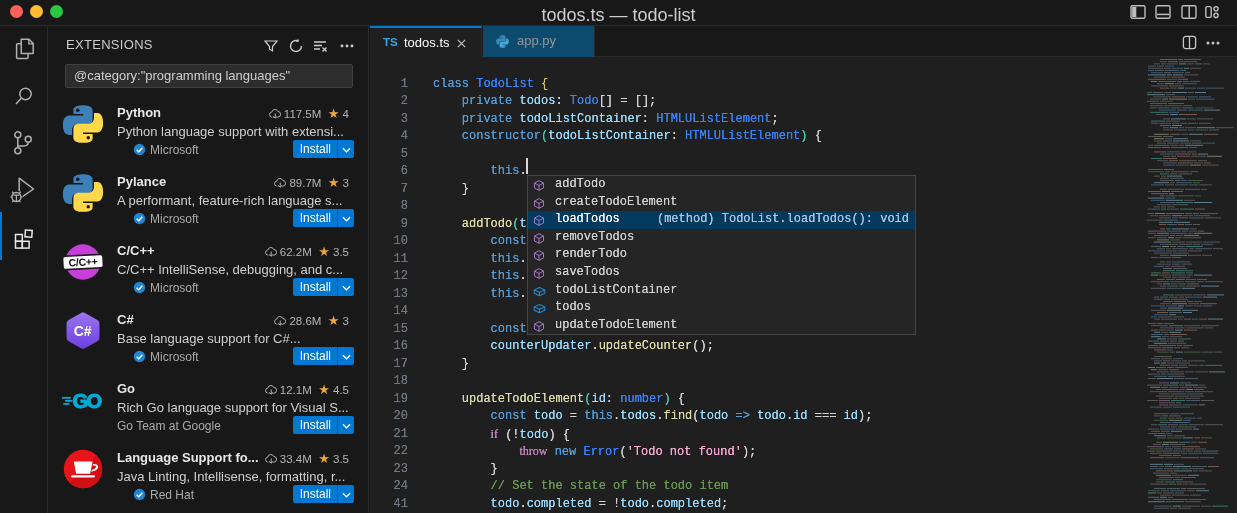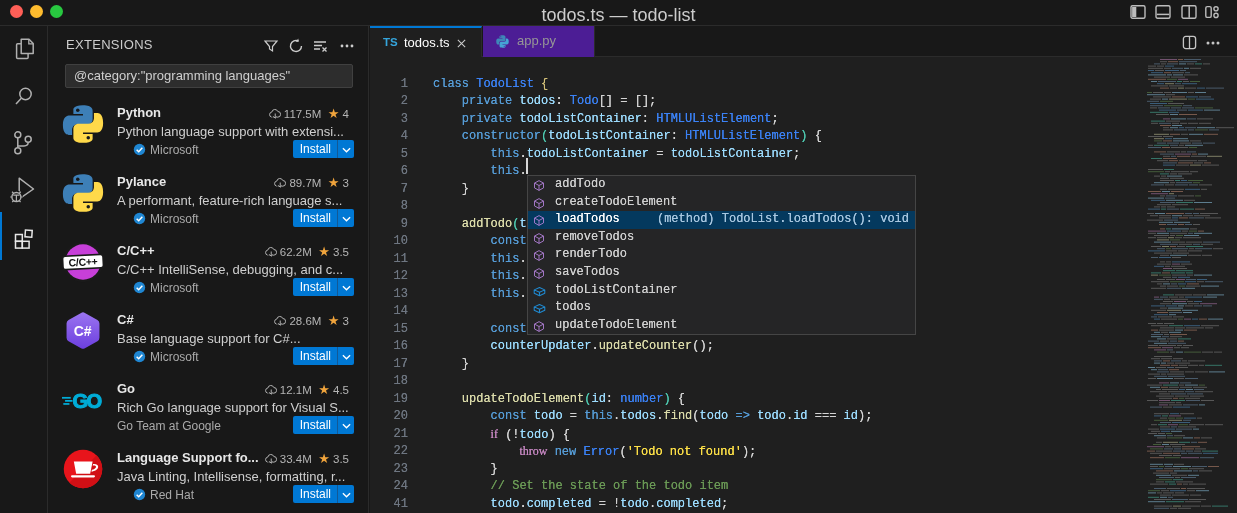--- a/index.html
+++ b/index.html
@@ -23,27 +23,27 @@
 .epub { position:absolute; left:69px; top:47px; font-size:12px; color:#aaaaaa; }
 .epub2 { left:85px; }
 .emeta { position:absolute; right:20px; top:10px; font-size:11.5px; color:#b5b5b5; }
 .install { position:absolute; right:15px; top:44px; height:18px; background:#0078d4; border-radius:2px; color:#ffffff; font-size:12px; display:flex; align-items:center; }
 .install .lbl { padding:0 6px 1px 7px; }
 .install .sep { width:1px; height:18px; background:#135995; }
 .install .chev { width:16px; text-align:center; }
 #editor { position:absolute; left:370px; top:26px; width:867px; height:487px; background:#1f1f1f; }
 #tabbar { position:absolute; left:0; top:0; width:867px; height:31px; background:#181818; border-bottom:1px solid #2b2b2b; }
 #tab1 { position:absolute; left:0; top:0; width:112px; height:31px; background:#1f1f1f; border-top:2px solid #0078d4; border-right:1px solid #2b2b2b; }
-#tab2 { position:absolute; left:113px; top:0; width:112px; height:31px; background:#4c1d95; border-right:1px solid #2b2b2b; }
+#tab2 { position:absolute; left:113px; top:0; width:112px; height:31px; background:#0c4a6e; border-right:1px solid #2b2b2b; }
 .tabtxt { font-size:13px; position:absolute; top:7px; }
 #code { position:absolute; left:0; top:31px; width:770px; height:456px; font-family:"Liberation Mono", monospace; font-size:12px; line-height:17.5px; text-shadow:0 0 0.6px currentColor; }
 .ln { position:absolute; left:0; width:38px; text-align:right; color:#6e7681; }
 .cl { position:absolute; left:63px; white-space:pre; color:#d4d4d4; }
 .k { color:#569cd6; } .t { color:#3b82f6; } .v { color:#9cdcfe; } .f { color:#dcdcaa; }
-.s { color:#fde047; } .c { color:#6a9955; } .ctl { color:#c586c0;font-family:Liberation Serif, serif; } .tp { color:#4ec9b0; }
+.s { color:#f9a8d4; } .c { color:#6a9955; } .ctl { color:#c586c0;font-family:Liberation Serif, serif; } .tp { color:#4ec9b0; }
 .gold { color:#d4c178; }
 #popup { position:absolute; left:157px; top:149px; width:389px; height:160px; background:#252526; border:1px solid #454545; font-family:"Liberation Mono", monospace; font-size:12px; text-shadow:0 0 0.6px currentColor; }
 .prow { position:absolute; left:0; width:387px; height:17.6px; color:#d0d0d0; line-height:17.6px; }
 .prow .pico { position:absolute; left:5px; top:3px; }
 .prow .ptxt { position:absolute; left:27px; }
 #psel { background:#04395e; color:#ffffff; }
 #pdetail { position:absolute; right:6px; color:#a8c7e0; }
 #minimap { position:absolute; left:776px; top:31px; width:91px; height:456px; }
 </style>
 </head>
@@ -308,21 +308,20 @@
   <div id="code">
 <div class="ln" style="top:18.75px;">1</div>
 <div class="cl" style="top:18.75px;"><span class="k">class</span> <span class="t">TodoList</span> <span class="gold">{</span></div>
 <div class="ln" style="top:36.25px;">2</div>
 <div class="cl" style="top:36.25px;">    <span class="k">private</span> <span class="v">todos</span>: <span class="t">Todo</span>[] = [];</div>
 <div class="ln" style="top:53.75px;">3</div>
 <div class="cl" style="top:53.75px;">    <span class="k">private</span> <span class="v">todoListContainer</span>: <span class="t">HTMLUListElement</span>;</div>
 <div class="ln" style="top:71.25px;">4</div>
 <div class="cl" style="top:71.25px;">    <span class="k">constructor</span><span class="tp">(</span><span class="v">todoListContainer</span>: <span class="t">HTMLUListElement</span><span class="tp">)</span> {</div>
 <div class="ln" style="top:88.75px;">5</div>
-<div class="cl" style="top:88.75px;">        <span class="k">this</span>.<span class="v">todoListContainer</span> = <span class="v">todoListContainer</span>;</div>
 <div class="ln" style="top:106.25px;">6</div>
 <div class="cl" style="top:106.25px;">        <span class="k">this</span>.</div>
 <div class="ln" style="top:123.75px;">7</div>
 <div class="cl" style="top:123.75px;">    }</div>
 <div class="ln" style="top:141.25px;">8</div>
 <div class="ln" style="top:158.75px;">9</div>
 <div class="cl" style="top:158.75px;">    <span class="f">addTodo</span><span class="tp">(</span><span class="v">t</span></div>
 <div class="ln" style="top:176.25px;">10</div>
 <div class="cl" style="top:176.25px;">        <span class="k">const</span></div>
 <div class="ln" style="top:193.75px;">11</div>

